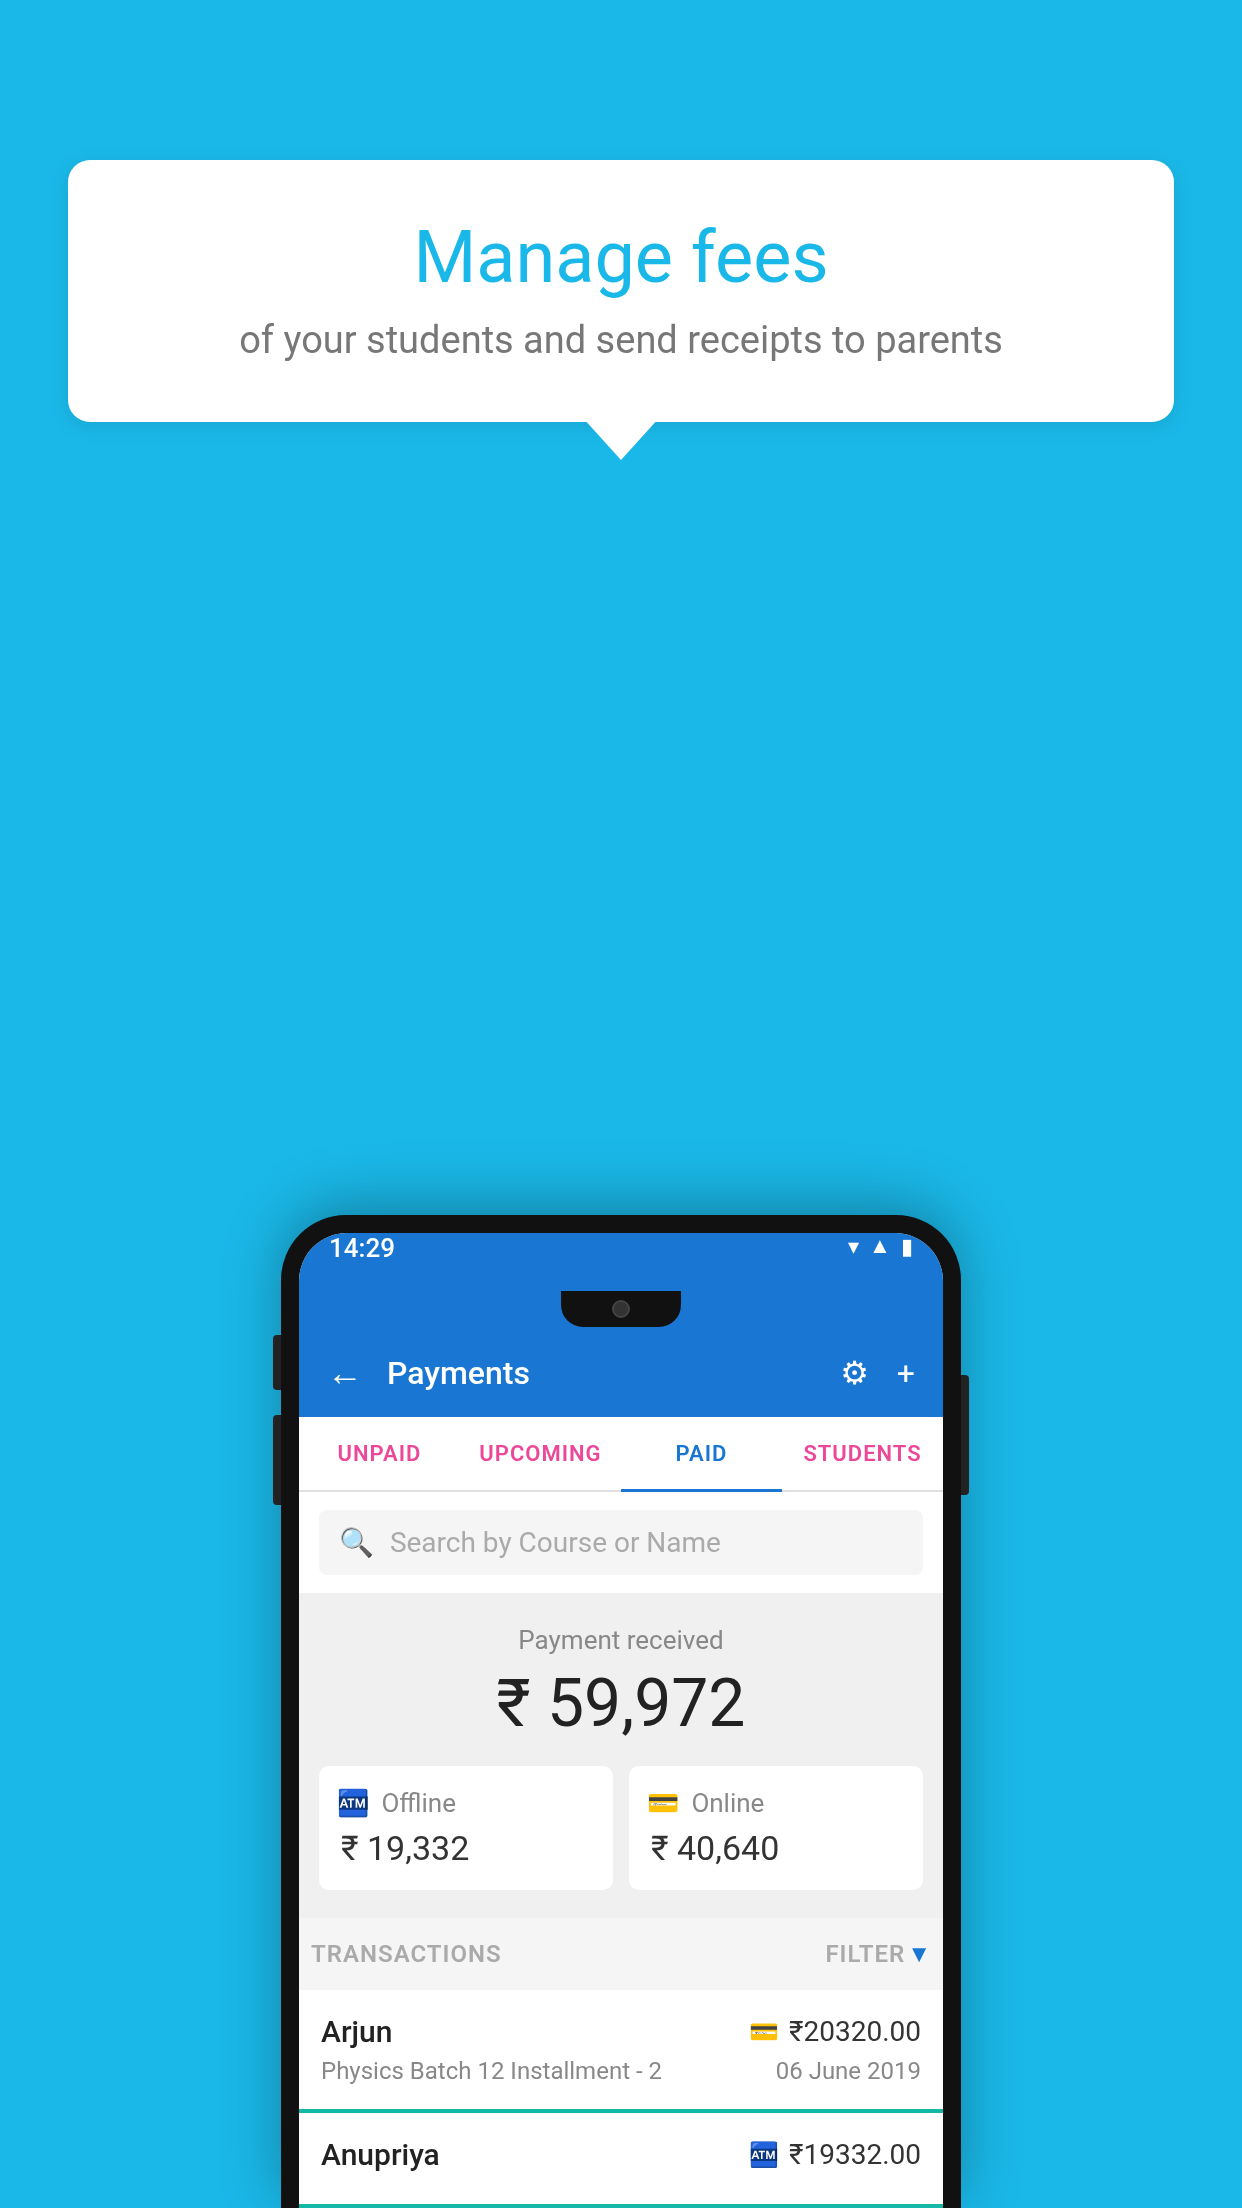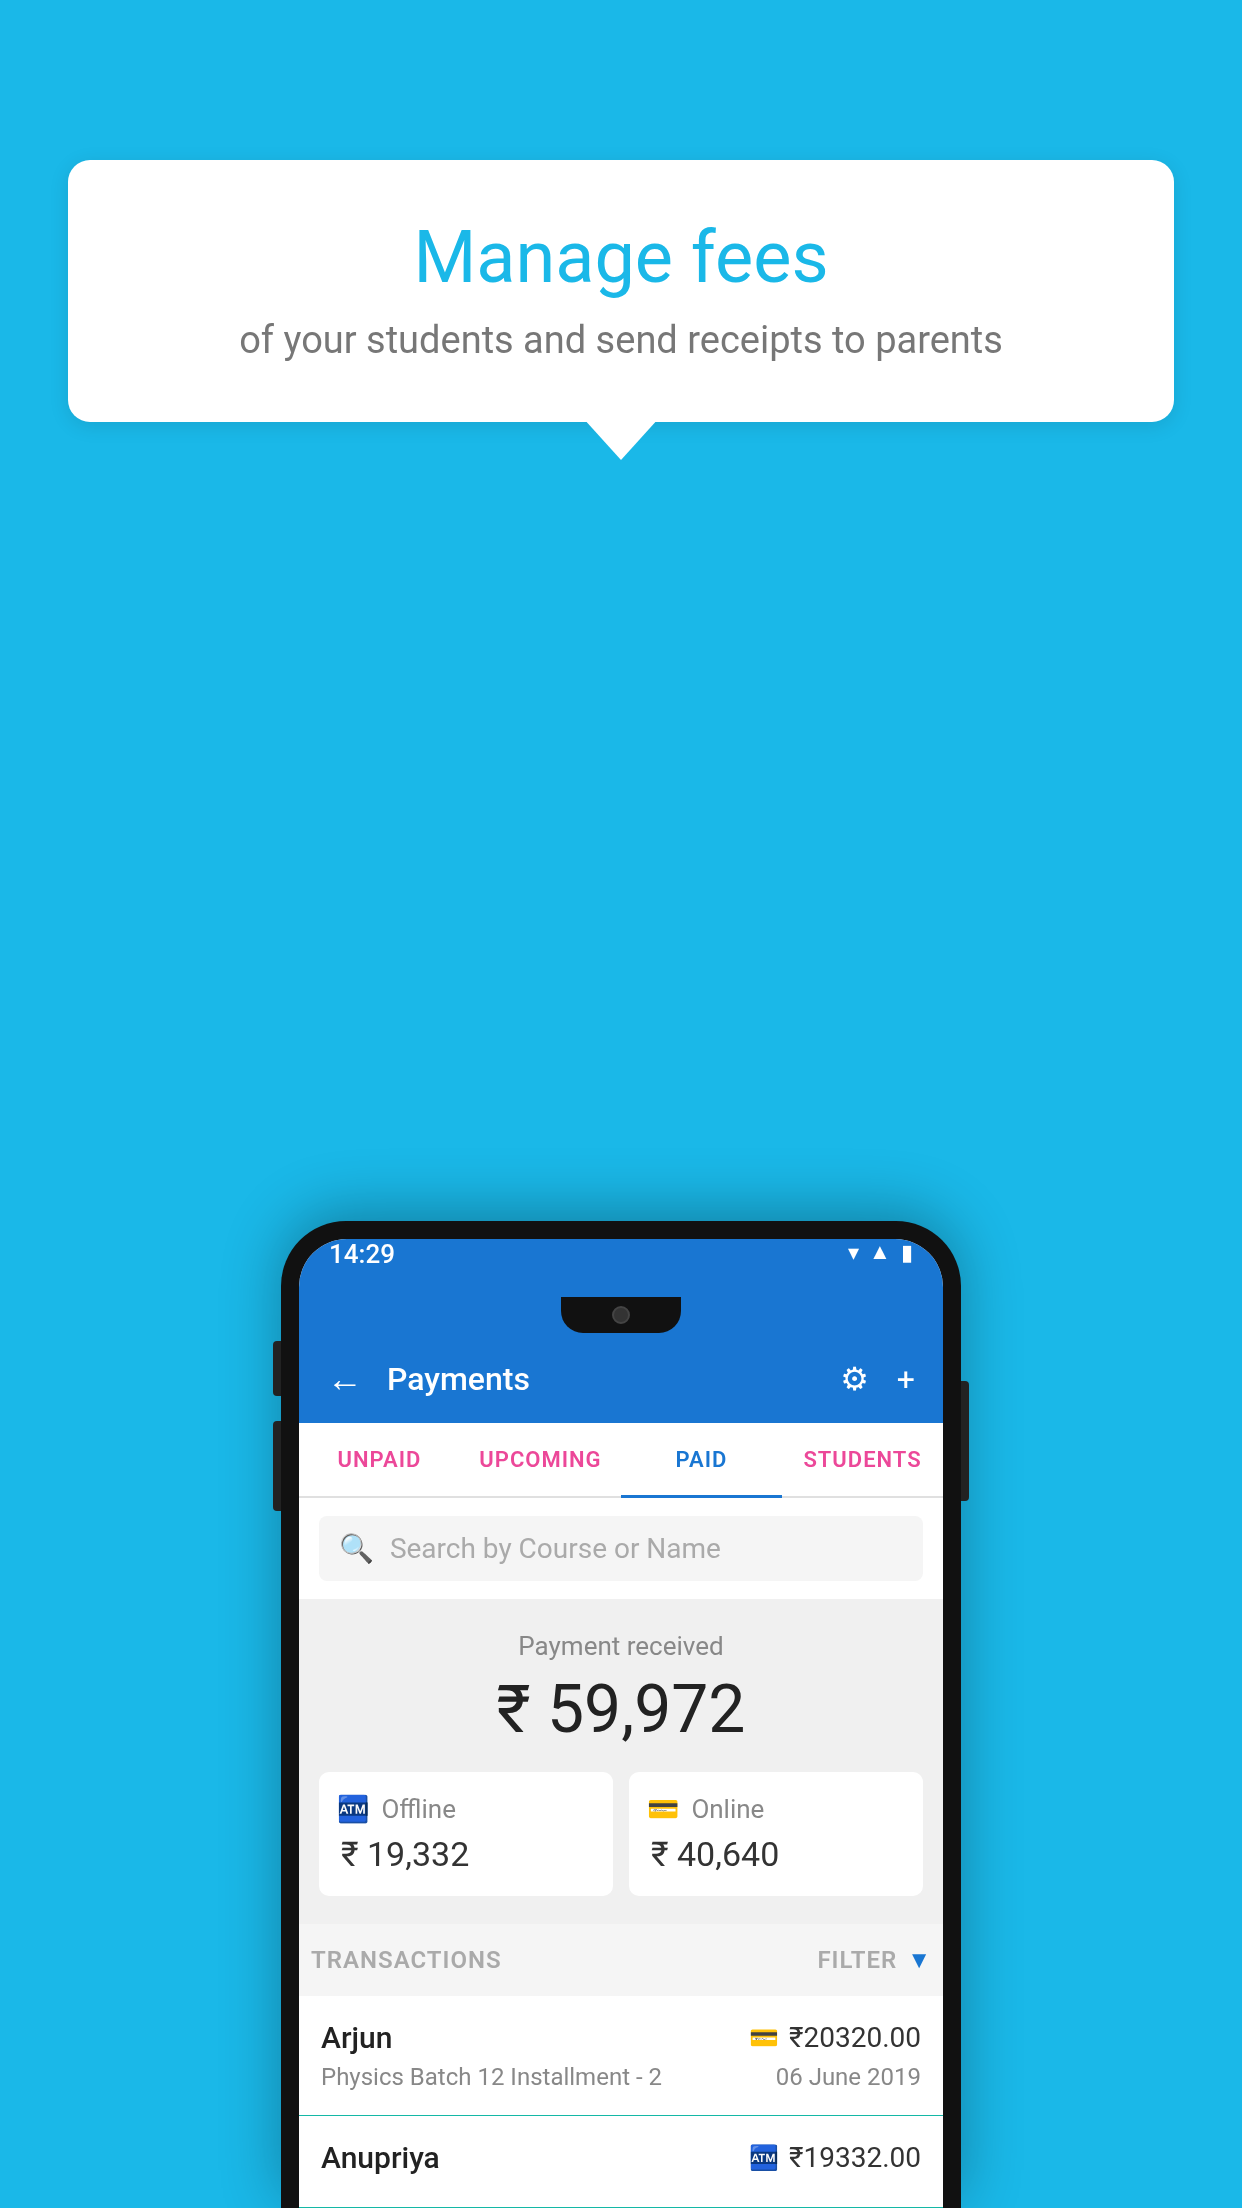--- a/index.html
+++ b/index.html
@@ -291,42 +291,42 @@
     .transactions-label {
       font-size: 24px;
       color: #aaa;
       font-weight: 600;
       letter-spacing: 1px;
     }
 
     .filter-btn {
       display: flex;
       align-items: center;
-      gap: 10px;
+      gap: 2px;
       cursor: pointer;
       justify-content: flex-end;
     }
 
     .filter-label {
       font-size: 24px;
       color: #aaa;
       font-weight: 600;
       letter-spacing: 1px;
     }
 
     .filter-icon {
       color: #1976d2;
       font-size: 24px;
     }
 
     
     .transaction-row {
       background: white;
       padding: 24px 22px;
-      border-bottom: 1px solid #14b8a6;
+      border-bottom: 4px solid #14b8a6;
     }
 
     .transaction-top {
       display: flex;
       justify-content: space-between;
       align-items: center;
       margin-bottom: 8px;
     }
 
     .transaction-name {

